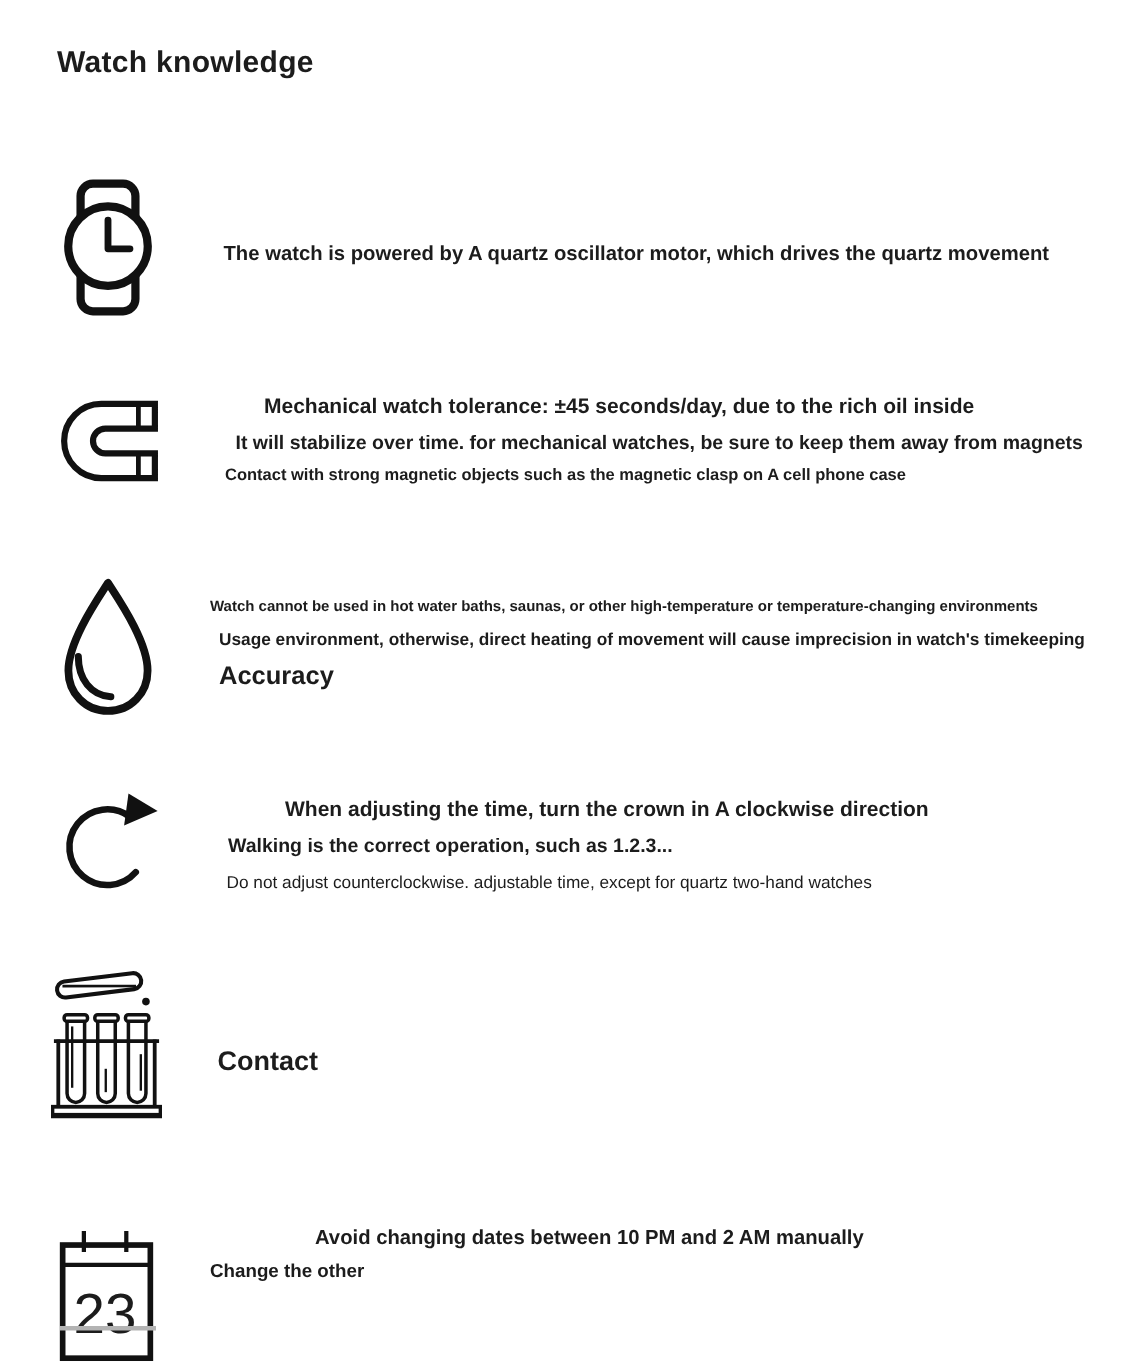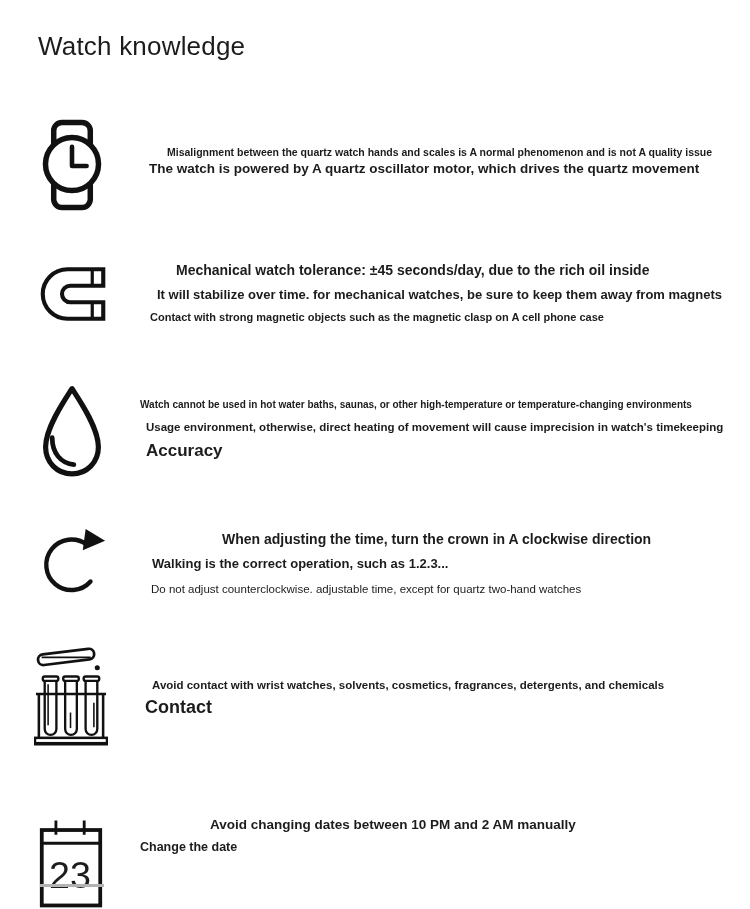--- a/index.html
+++ b/index.html
@@ -6,34 +6,34 @@
   .page{
     position:relative;
     width:750px;height:909px;
     background:#ffffff;
     overflow:hidden;
     font-family:"Liberation Sans", sans-serif;
     color:#1c1c1c;
   }
   .title{
     position:absolute;left:38px;top:31px;margin:0;
-    font-size:26px;font-weight:400;letter-spacing:0.2px;
+    font-size:20px;font-weight:700;letter-spacing:0.2px;
   }
   .icon{position:absolute;}
   .icon svg{display:block;width:100%;height:100%;}
   .ln{position:absolute;white-space:nowrap;font-weight:700;line-height:1.2;}
   .s1l1{left:167px;top:146px;font-size:10.5px;}
   .s1l2{left:149px;top:161px;font-size:13.5px;}
   .s2l1{left:150px;top:262px;font-size:14px;padding-left:26px;}
   .s2l2{left:157px;top:287px;font-size:13px;}
   .s2l3{left:150px;top:311px;font-size:11px;}
   .s3l1{left:140px;top:399px;font-size:10px;}
   .s3l2{left:146px;top:421px;font-size:11.5px;}
   .s3l3{left:146px;top:441px;font-size:17px;}
-  .s4l1{left:190px;top:531px;font-size:14px;margin-left:32px;}
+  .s4l1{left:190px;top:531px;font-size:14px;}
   .s4l2{left:152px;top:556px;font-size:13px;}
   .s4l3{left:151px;top:583px;font-size:11.5px;font-weight:400;}
   .s5l1{left:152px;top:679px;font-size:11.5px;}
   .s5l2{left:145px;top:697px;font-size:18px;text-align:right;}
   .s6l1{left:210px;top:817px;font-size:13.5px;}
   .s6l2{left:140px;top:840px;font-size:12.5px;}
   .shadow-bar{
     position:absolute;left:40px;top:884px;width:64px;height:3px;
     background:#b3b3b3;
   }
@@ -45,21 +45,20 @@
 
   <h1 class="title">Watch knowledge</h1>
 
   <div class="icon" style="left:40px;top:116px;width:64px;height:98px;">
     <svg viewBox="0 0 70 100" fill="none" stroke="#111" xmlns="http://www.w3.org/2000/svg">
       <rect x="15" y="3.5" width="40" height="93" rx="9" stroke-width="6"></rect>
       <circle cx="35" cy="49" r="29" fill="#fff" stroke-width="6"></circle>
       <path d="M35,30 L35,51 L51,51" stroke-width="5" stroke-linecap="round" stroke-linejoin="round"></path>
     </svg>
   </div>
-  <div class="ln s1l1">Misalignment between the quartz watch hands and scales is A normal phenomenon and is not A quality issue</div>
   <div class="ln s1l2">The watch is powered by A quartz oscillator motor, which drives the quartz movement</div>
 
   <div class="icon" style="left:40px;top:265px;width:66px;height:58px;">
     <svg viewBox="0 0 72 62" fill="none" stroke="#111" xmlns="http://www.w3.org/2000/svg">
       <path d="M69,4 L30,4 A27,27 0 0 0 30,58 L69,58 L69,40 L33,40 A9,9 0 0 1 33,22 L69,22 Z" stroke-width="4.5" stroke-linejoin="miter"></path>
       <path d="M57,4 V22 M57,40 V58" stroke-width="3.5"></path>
     </svg>
   </div>
   <div class="ln s2l1">Mechanical watch tolerance: ±45 seconds/day, due to the rich oil inside</div>
   <div class="ln s2l2">It will stabilize over time. for mechanical watches, be sure to keep them away from magnets</div>
@@ -100,29 +99,28 @@
       <path d="M11,38 L11,87 A6,6 0 0 0 23,87 L23,38" stroke-width="2.4"></path>
       <path d="M14.5,41 V83" stroke-width="1.6"></path>
       <rect x="30" y="33" width="16" height="4.5" rx="2" stroke-width="2.4"></rect>
       <path d="M32,38 L32,87 A6,6 0 0 0 44,87 L44,38" stroke-width="2.4"></path>
       <path d="M37.5,70 V86" stroke-width="1.6"></path>
       <rect x="51" y="33" width="16" height="4.5" rx="2" stroke-width="2.4"></rect>
       <path d="M53,38 L53,87 A6,6 0 0 0 65,87 L65,38" stroke-width="2.4"></path>
       <path d="M61.5,60 V85" stroke-width="1.6"></path>
     </svg>
   </div>
-  <div class="ln s5l1">Avoid contact with wrist watches, solvents, cosmetics, fragrances, detergents, and chemicals</div>
   <div class="ln s5l2">Contact</div>
 
   <div class="icon" style="left:38px;top:816px;width:66px;height:95px;">
     <svg viewBox="0 0 70 95" fill="none" stroke="#111" xmlns="http://www.w3.org/2000/svg">
       <rect x="4" y="12" width="62" height="80" stroke-width="4"></rect>
       <path d="M4,26 H66" stroke-width="3"></path>
       <path d="M19,2 V17 M49,2 V17" stroke-width="3"></path>
       <text x="34" y="74" text-anchor="middle" fill="#1c1c1c" stroke="none" font-family="Liberation Sans, sans-serif" font-size="40" font-weight="400">23</text>
     </svg>
   </div>
   <div class="ln s6l1">Avoid changing dates between 10 PM and 2 AM manually</div>
-  <div class="ln s6l2">Change the date</div>
+  <div class="ln s6l2">Change the other</div>
 
   <div class="shadow-bar"></div>
 
 </div>
 
 </body></html>

